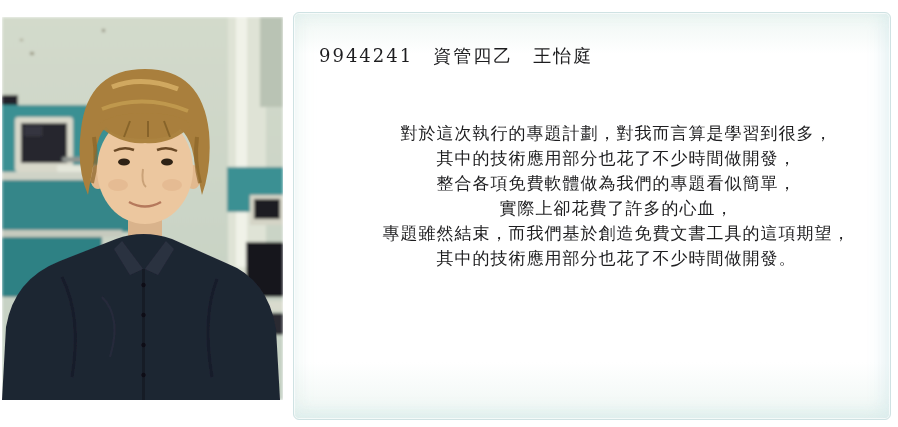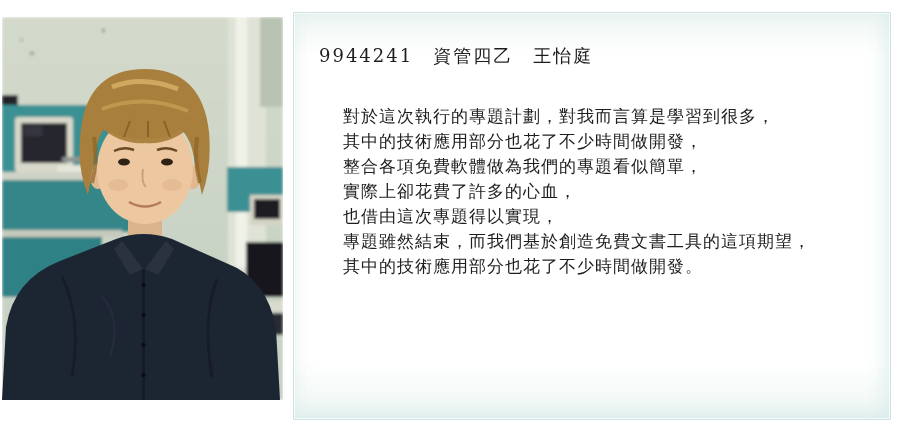--- a/index.html
+++ b/index.html
@@ -25,41 +25,42 @@
   .photo{
     position:absolute;left:2px;top:17px;
     width:281px;height:383px;
     display:block;
   }
   
   .panel{
     position:absolute;left:293px;top:12px;
     width:598px;height:408px;
     border:1px solid var(--panel-border);
-    border-radius:1px;
+    border-radius:6px;
     background:
       linear-gradient(180deg, var(--panel-tint) 0%, #ffffff 10%, #ffffff 86%, var(--panel-tint) 100%);
     box-shadow:
       inset 0 0 0 1px rgba(255,255,255,0.65),
       inset -10px 0 14px rgba(203,230,231,0.30),
       inset 0 -10px 14px rgba(203,230,231,0.28),
       inset 10px 0 14px rgba(215,235,233,0.16);
   }
   .panel-header{
     margin:30px 0 0 25px;
     font-size:18px;
     font-weight:normal;
     letter-spacing:2px;
     line-height:25px;
     color:var(--text);
     white-space:nowrap;
   }
   .panel-body{
-    margin:36px 0 0 49px;
+    margin:53px 0 0 49px;
     color:var(--text);
+    text-align:center;
   }
   .panel-body .line{
     font-size:17px;
     letter-spacing:1px;
     line-height:25px;
     white-space:nowrap;
   }
   .c-teal{fill:var(--photo-teal);}
   .c-shirt{fill:var(--photo-shirt);}
   .c-hair{fill:var(--photo-hair);}
@@ -168,19 +169,18 @@
     </g>
   </svg>
 
   <section class="panel">
     <h1 class="panel-header">9944241　資管四乙　王怡庭</h1>
     <div class="panel-body">
         <div class="line">對於這次執行的專題計劃，對我而言算是學習到很多，</div>
         <div class="line">其中的技術應用部分也花了不少時間做開發，</div>
         <div class="line">整合各項免費軟體做為我們的專題看似簡單，</div>
         <div class="line">實際上卻花費了許多的心血，</div>
-        <div class="line">也借由這次專題得以實現，</div>
         <div class="line">專題雖然結束，而我們基於創造免費文書工具的這項期望，</div>
         <div class="line">其中的技術應用部分也花了不少時間做開發。</div>
       </div>
   </section>
 
 </div>
 
 </body></html>

